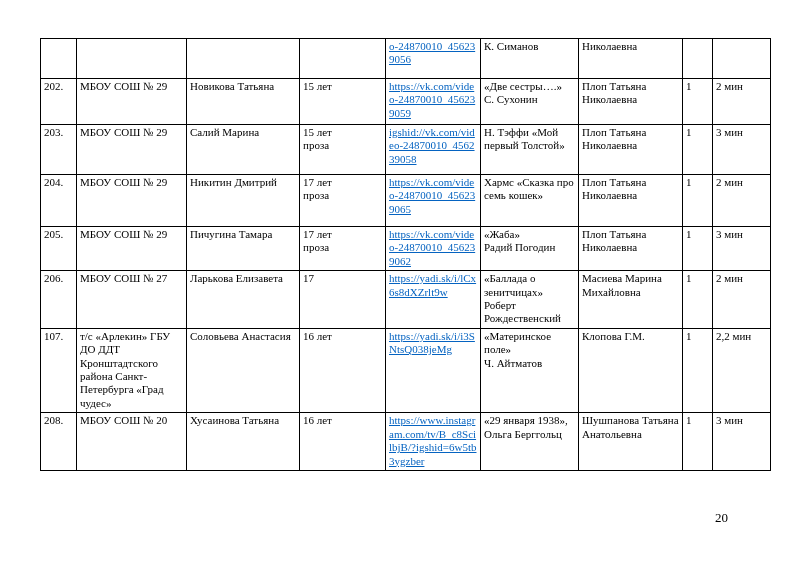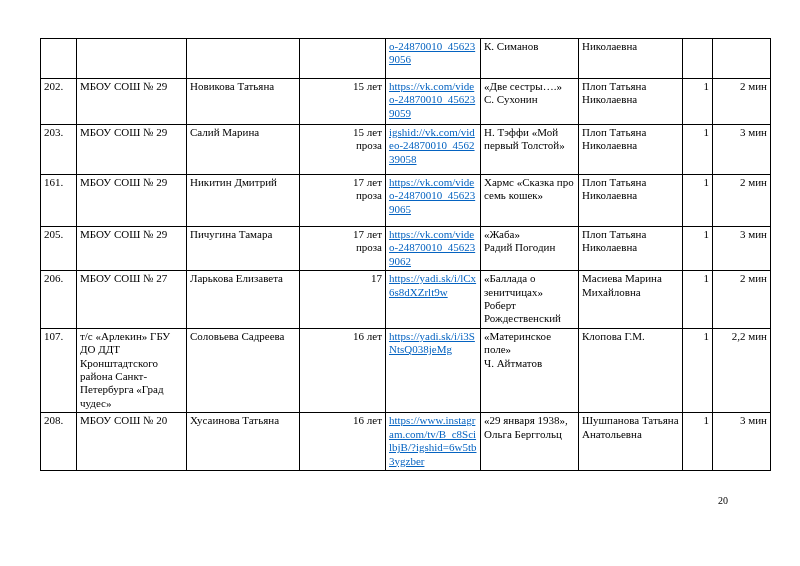--- a/index.html
+++ b/index.html
@@ -23,40 +23,40 @@
     line-height:1.22;
   }
   td {
     border:1px solid #000;
     vertical-align:top;
     padding:1px 3px 2px 3px;
     white-space:pre-line;
     overflow:hidden;
     word-wrap:break-word;
   }
-  .c-age, .c-count, .c-duration { text-align:right; }
+  .c-age, .c-count, .c-duration { text-align:left; }
   .link {
     color:#0563C1;
     text-decoration:underline;
     word-break:break-all;
     cursor:pointer;
   }
   tr:nth-child(1) td{height:40px}
   tr:nth-child(2) td{height:46px}
   tr:nth-child(3) td{height:50px}
   tr:nth-child(4) td{height:52px}
   tr:nth-child(5) td{height:44px}
   tr:nth-child(6) td{height:48px}
   tr:nth-child(7) td{height:72px}
   tr:nth-child(8) td{height:48px}
   tr:nth-child(9) td{height:42px}
   .page-number {
     position:absolute;
-    right:72px; bottom:60px;
-    font-size:10px;
+    right:72px; bottom:40px;
+    font-size:13px;
     margin-top:12px;
   }
 </style>
 </head>
 <body>
 
 <div class="page">
 
   <table class="registry">
     <colgroup>
@@ -104,21 +104,21 @@
         <td class="c-age">15 лет
 проза</td>
         <td class="c-link"><span class="link">igshid://vk.com/video-24870010_456239058</span></td>
         <td class="c-work">Н. Тэффи «Мой первый Толстой»</td>
         <td class="c-teacher">Плоп Татьяна Николаевна</td>
         <td class="c-count">1</td>
         <td class="c-duration">3 мин</td>
       </tr>
 
       <tr>
-        <td class="c-num">161.</td>
+        <td class="c-num">204.</td>
         <td class="c-school">МБОУ СОШ № 29</td>
         <td class="c-name">Никитин Дмитрий</td>
         <td class="c-age">17 лет
 проза</td>
         <td class="c-link"><span class="link">https://vk.com/video-24870010_456239065</span></td>
         <td class="c-work">Хармс «Сказка про семь кошек»</td>
         <td class="c-teacher">Плоп Татьяна Николаевна</td>
         <td class="c-count">1</td>
         <td class="c-duration">2 мин</td>
       </tr>
@@ -146,21 +146,21 @@
         <td class="c-work">«Баллада о зенитчицах»
 Роберт Рождественский</td>
         <td class="c-teacher">Масиева Марина Михайловна</td>
         <td class="c-count">1</td>
         <td class="c-duration">2 мин</td>
       </tr>
 
       <tr>
         <td class="c-num">107.</td>
         <td class="c-school">т/с «Арлекин» ГБУ ДО ДДТ Кронштадтского района Санкт-Петербурга «Град чудес»</td>
-        <td class="c-name">Соловьева Садреева</td>
+        <td class="c-name">Соловьева Анастасия</td>
         <td class="c-age">16 лет</td>
         <td class="c-link"><span class="link">https://yadi.sk/i/i3SNtsQ038jeMg</span></td>
         <td class="c-work">«Материнское поле»
 Ч. Айтматов</td>
         <td class="c-teacher">Клопова Г.М.</td>
         <td class="c-count">1</td>
         <td class="c-duration">2,2 мин</td>
       </tr>
 
       <tr>

